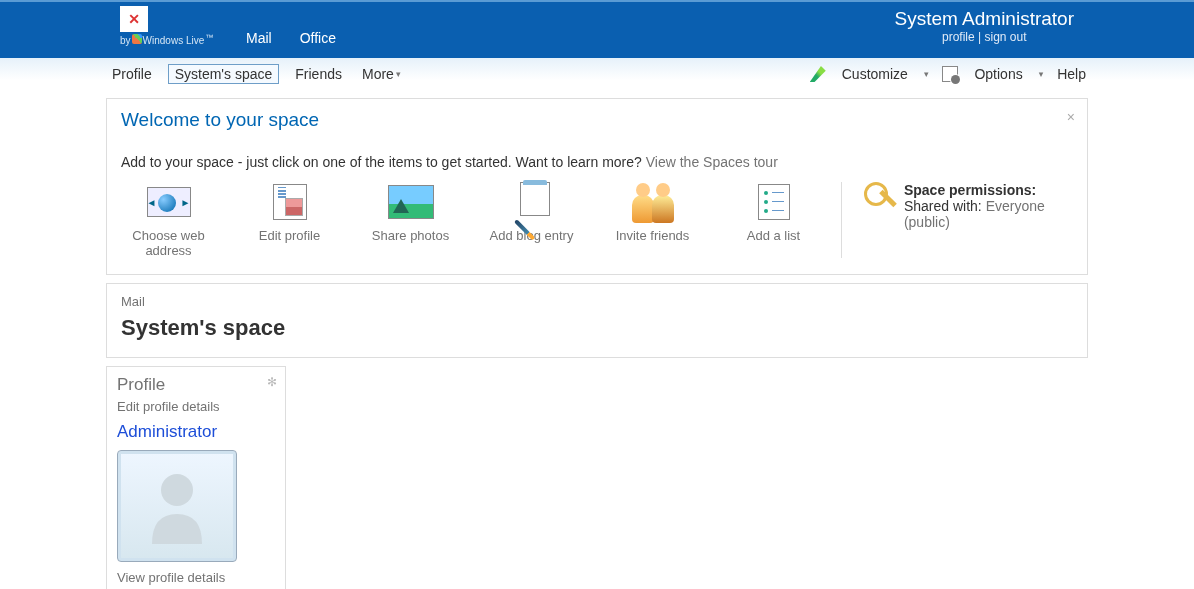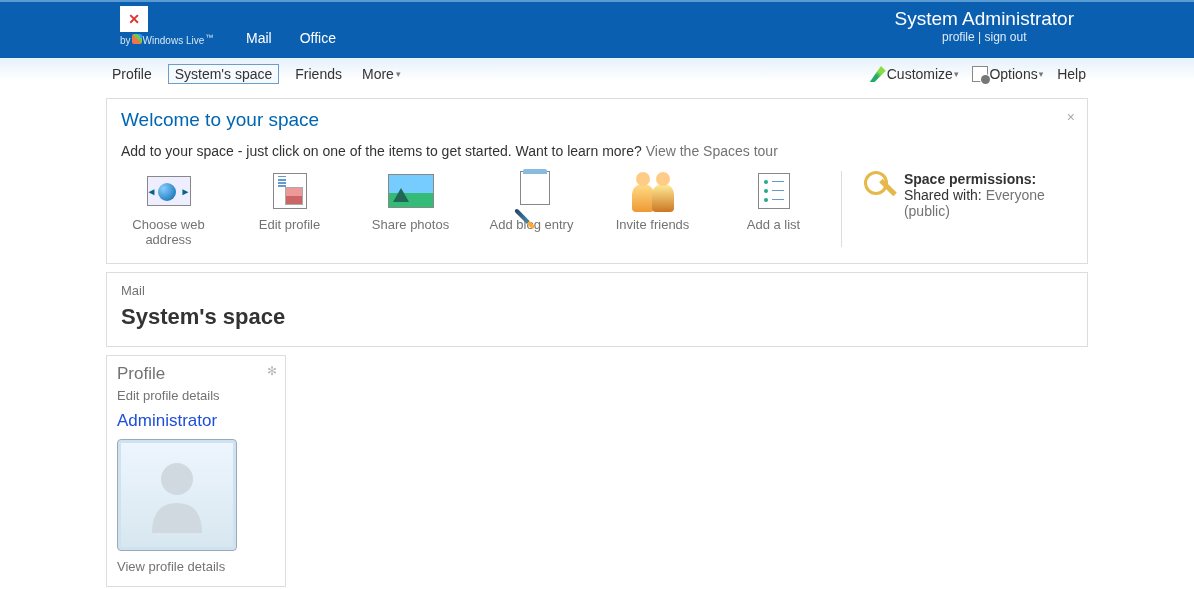--- a/index.html
+++ b/index.html
@@ -21,32 +21,32 @@
   .header-user .sub { font-size: 12px; color: #dfeaf7; margin-top: 0px; }
   .header-user .sub a { color: #dfeaf7; }
 
   
   .navband { height: 32px; background: linear-gradient(#e6f1fa, #ffffff 70%); border-bottom: 0px; display: flex; align-items: center; padding: 0 108px; justify-content: space-between; }
   .navleft { display: flex; align-items: center; gap: 12px; font-size: 14px; color: #333; }
   .navleft .tab { color: #333; padding: 2px 4px; }
   .navleft .tab.selected { border: 1px solid #6e9ec8; padding: 1px 6px; color: #333; background:#f5faff; }
   .navleft .more { display:inline-flex; align-items:center; gap:2px; }
   .navright { display: flex; align-items: center; gap: 14px; font-size: 14px; }
-  .navright .item { display: inline-flex; align-items: center; gap: 1px; color: #333; }
+  .navright .item { display: inline-flex; align-items: center; gap: 16px; color: #333; }
   .chev { font-size: 9px; color: #777; }
   .icon16 { width:16px; height:16px; display:inline-block; }
   .brush { background: linear-gradient(45deg,#2a6 40%, #8d4 60%); clip-path: polygon(0 100%, 70% 0, 100% 30%, 30% 100%); }
   .page-gear { background:#fff; border:1px solid #888; position:relative; }
   .page-gear::after { content:""; position:absolute; right:-3px; bottom:-3px; width:9px;height:9px;border-radius:50%;background:#777; box-shadow:0 0 0 1px #fff; }
 
   
   .main { padding: 8px 106px 20px 106px; }
   .panel { border: 1px solid #ddd; background: #fff; margin-bottom: 8px; }
   .welcome { padding: 10px 14px 16px 14px; position: relative; }
-  .welcome h2 { color: #0066b3; font-weight: normal; font-size: 19px; margin-bottom: 12px; }
+  .welcome h2 { color: #0066b3; font-weight: normal; font-size: 19px; margin-bottom: 23px; }
   .welcome .close { position: absolute; top: 10px; right: 12px; color: #aaa; cursor: pointer; font-size: 14px; }
   .welcome .intro { font-size: 14px; color: #333; margin-bottom: 12px; }
   .tile-row { display: flex; align-items: flex-start; gap: 10px; }
   .tiles { display: flex; gap: 26px; padding-right: 20px; border-right: 1px solid #ddd; }
   .tile { width: 95px; text-align: center; }
   .tile .ic { width: 50px; height: 40px; margin: 0 auto 6px auto; display:flex; align-items:center; justify-content:center; }
   .tile a { font-size: 13px; display:block; }
   .perm { padding-left: 12px; display:flex; gap:8px; align-items:flex-start; }
   .perm .kic { width:36px; height:36px; }
   .perm .txt { font-size: 14px; }

